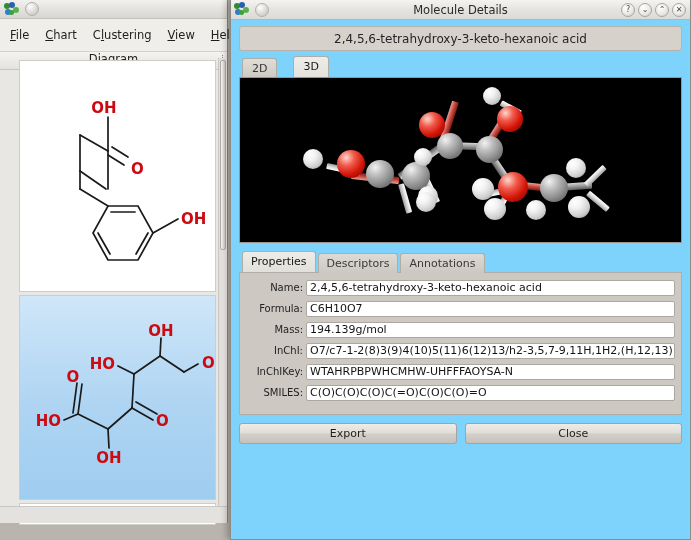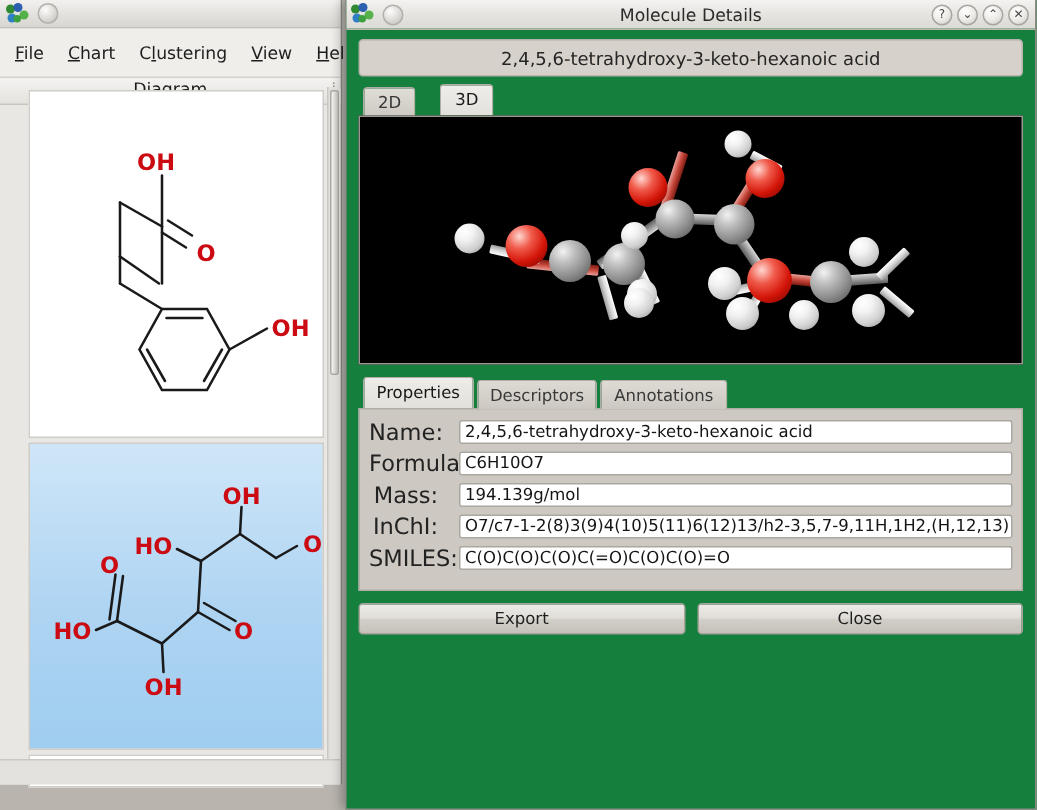--- a/index.html
+++ b/index.html
@@ -105,21 +105,21 @@
     pointer-events: none;
   }
   #clip-strip .s1 { position:absolute; top: 96px; left: 1px; }
   #clip-strip .s2 { position:absolute; top: 300px; left: 1px; }
 
   
   #dialog {
     position: absolute;
     left: 230px; top: 0;
     width: 461px; height: 540px;
-    background: #15803d;
+    background: #7dd3fc;
     border: 1px solid #8e8b86;
     border-top: none;
     box-shadow: -3px 0 7px rgba(0,0,0,0.28);
   }
   #dlg-titlebar {
     height: 20px;
     background: linear-gradient(to bottom,#f4f3f1 0%, #e6e4e0 50%, #dcdad5 100%);
     border-bottom: 1px solid #b9b6b1;
     display: flex; align-items: center;
     padding: 0 3px;
@@ -202,22 +202,22 @@
     background: linear-gradient(to bottom,#eeece8,#e2e0db);
     top: 0; padding-bottom: 4px; color: #171717;
   }
   #prop-panel {
     border: 1px solid #b0aca6;
     background: #cdc9c2;
     padding: 7px 6px 8px 6px;
   }
   .frow { display: flex; align-items: flex-start; margin-bottom: 5px; }
   .flabel {
-    width: 60px; text-align: right; padding-right: 14px;
-    font-size: 15px; color: #222; line-height: 16px;
+    width: 60px; text-align: right; padding-right: 3px;
+    font-size: 10px; color: #222; line-height: 16px;
     flex: 0 0 60px;
   }
   .finput {
     flex: 1 1 auto;
     height: 16px;
     background: #ffffff;
     border: 1px solid #aba7a1;
     border-radius: 2px;
     font-size: 11px;
     color: #141414;
@@ -452,20 +452,24 @@
       <div class="frow">
         <div class="flabel">Mass:</div>
         <div class="finput">194.139g/mol</div>
       </div>
 
       <div class="frow">
         <div class="flabel">InChI:</div>
         <div class="finput">O7/c7-1-2(8)3(9)4(10)5(11)6(12)13/h2-3,5,7-9,11H,1H2,(H,12,13)</div>
       </div>
 
+      <div class="frow">
+        <div class="flabel">InChIKey:</div>
+        <div class="finput">WTAHRPBPWHCMHW-UHFFFAOYSA-N</div>
+      </div>
 
       <div class="frow">
         <div class="flabel">SMILES:</div>
         <div class="finput">C(O)C(O)C(O)C(=O)C(O)C(O)=O</div>
       </div>
 
     </div>
 
     <div id="dlg-buttons">
       <div class="dbtn">Export</div>

